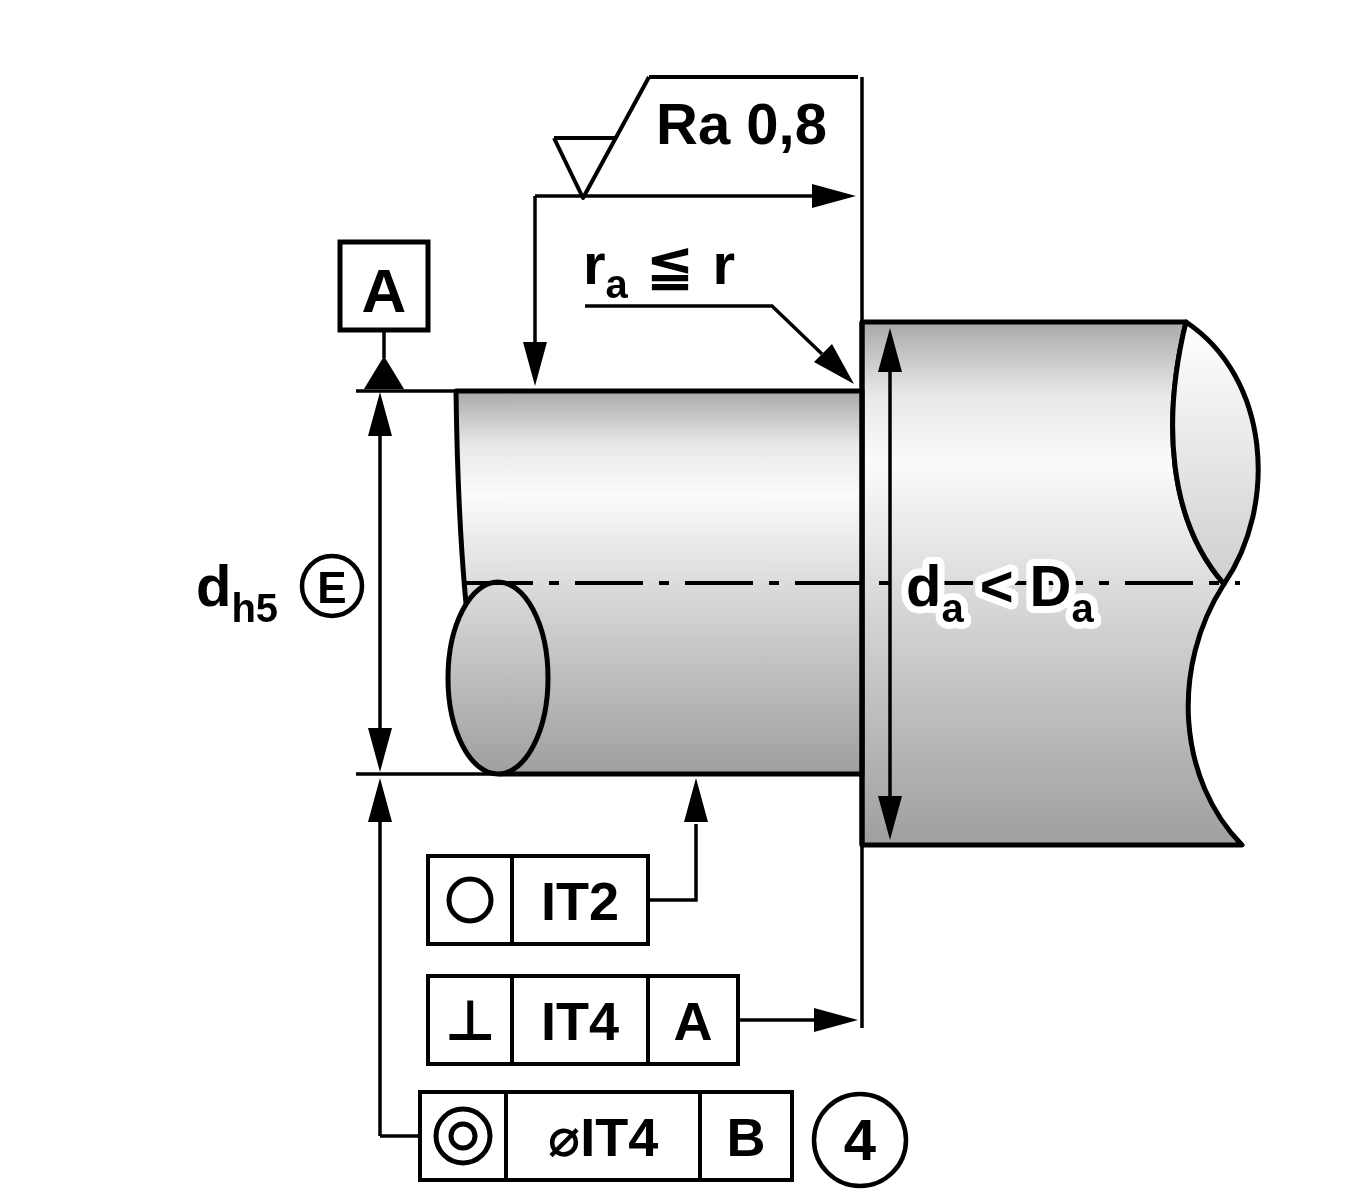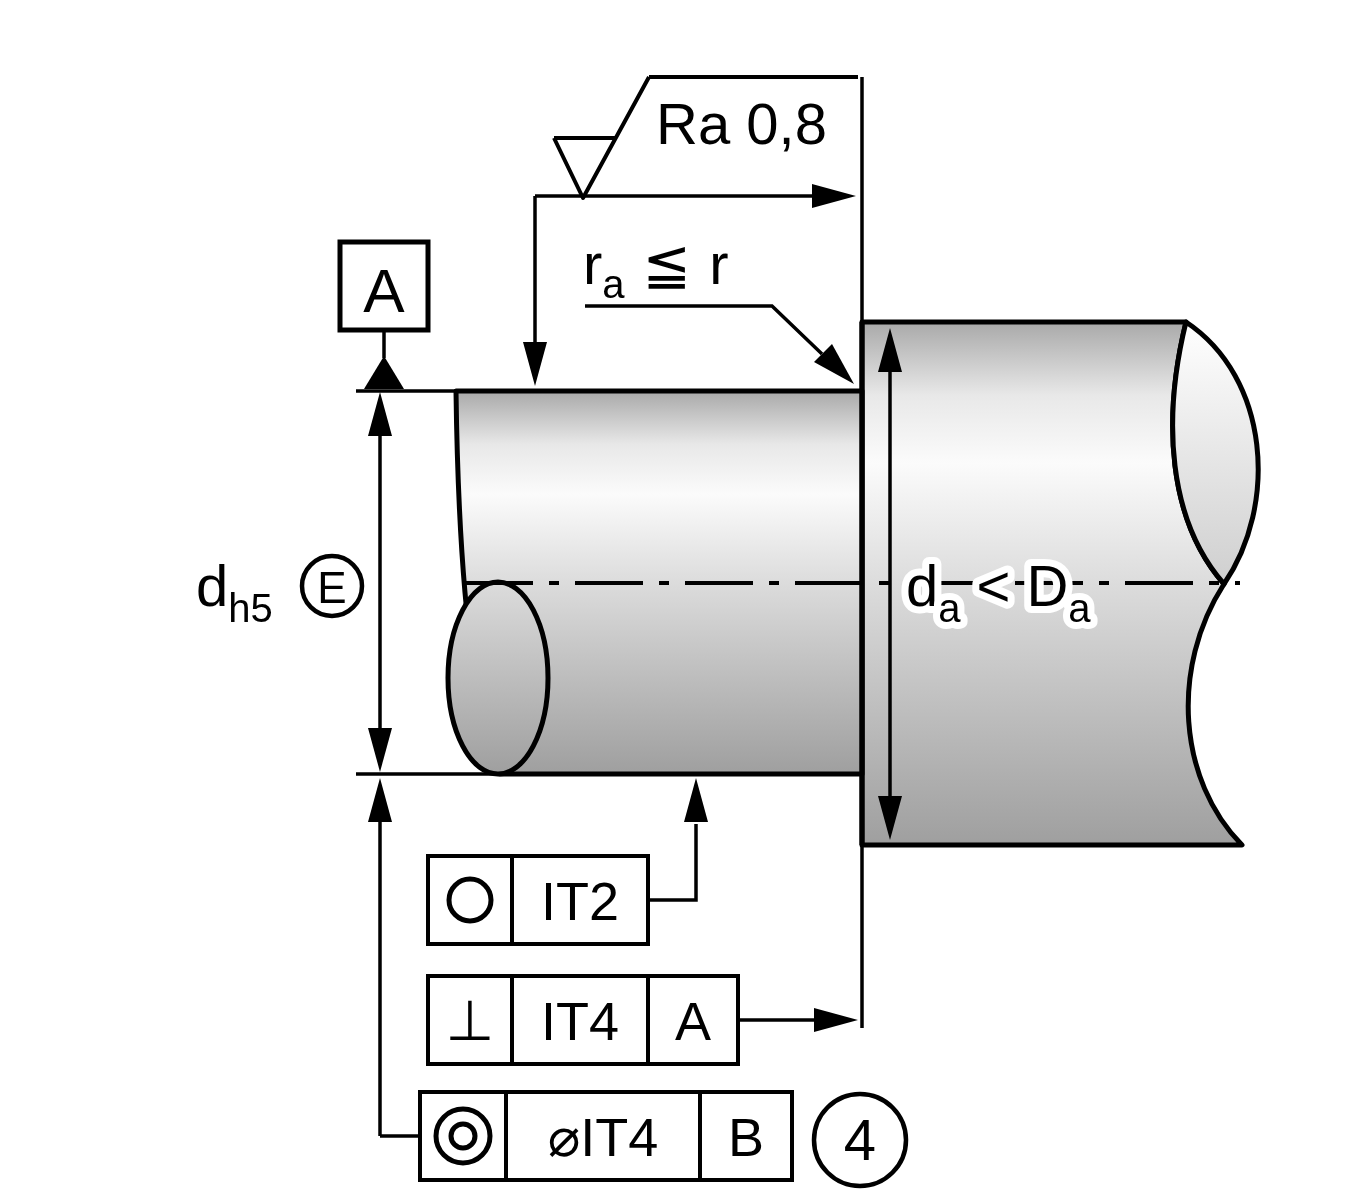--- a/index.html
+++ b/index.html
@@ -1,19 +1,20 @@
 <!DOCTYPE html>
 <html><head>
 <meta charset="utf-8">
 <style>
   html,body{margin:0;padding:0;background:#fff;}
   .stage{
     position:relative;width:1350px;height:1200px;background:#ffffff;
     font-family:"Liberation Sans","DejaVu Sans",sans-serif;
     overflow:hidden;
+    font-weight:bold;
   }
   svg{display:block;}
   text{fill:#000;}
   .lbl{font-family:"Liberation Sans","DejaVu Sans",sans-serif;}
 </style>
 </head>
 <body>
 
 <div class="stage">
 <svg width="1350" height="1200" viewBox="0 0 1350 1200">

